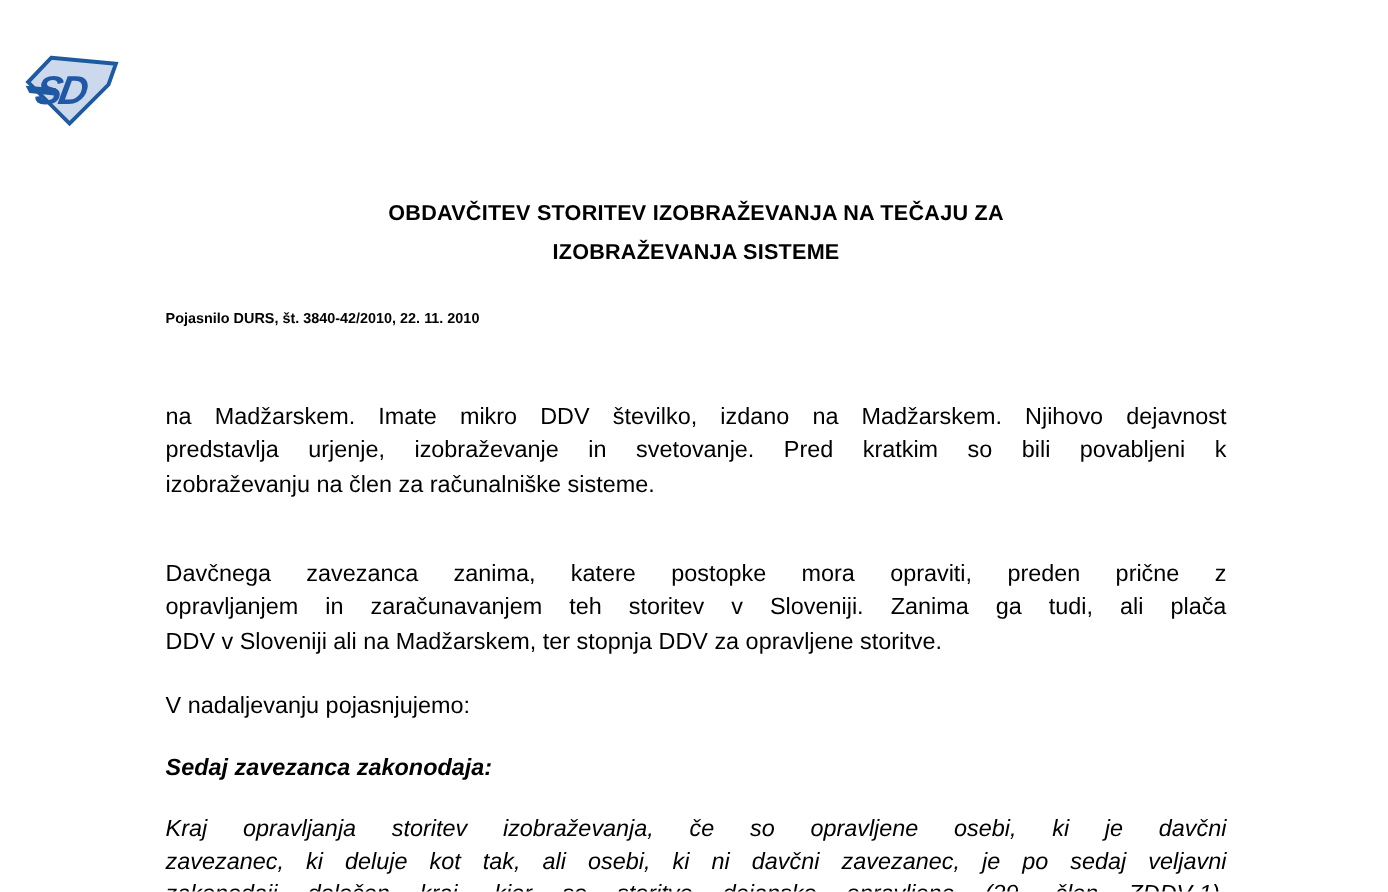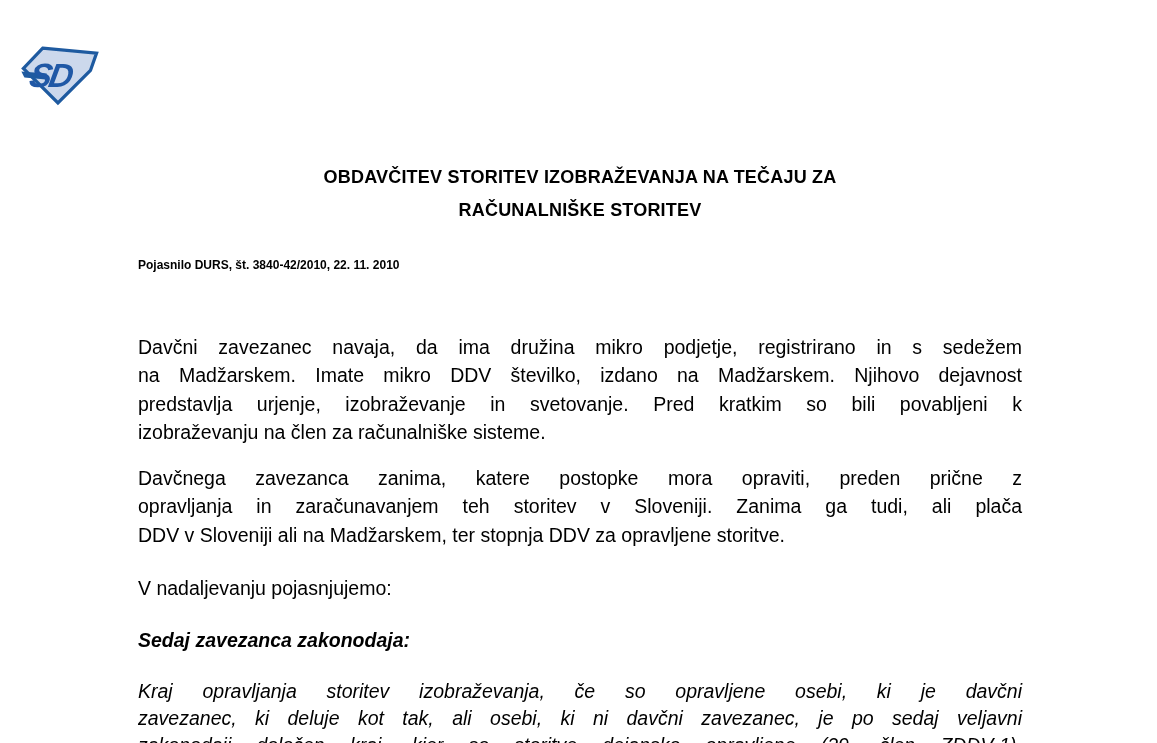--- a/index.html
+++ b/index.html
@@ -76,35 +76,34 @@
 <div class="page">
 
   <svg class="logo" viewBox="0 0 80 62" aria-hidden="true">
     <polygon points="22,5 75,10 69,27 37,59 3,25" fill="#ccd8ec" stroke="#1e5aa0" stroke-width="3.2" stroke-linejoin="miter"></polygon>
     <polygon points="1,28 26,30 25,36 4,34" fill="#1e5aa0"></polygon>
     <text x="15" y="43" transform="skewX(-10)" font-family="Liberation Sans, DejaVu Sans, sans-serif" font-weight="bold" font-style="italic" font-size="33" fill="#2058a6" letter-spacing="-3">SD</text>
   </svg>
 
   <div class="doc-title">
     <div>OBDAVČITEV STORITEV IZOBRAŽEVANJA NA TEČAJU ZA</div>
-    <div>RAČUNALNIŠKE STORITEV</div>
+    <div>IZOBRAŽEVANJA SISTEME</div>
   </div>
 
   <div class="doc-subtitle">Pojasnilo DURS, št. 3840-42/2010, 22. 11. 2010</div>
 
   <div class="para p1">
-    <div class="jline">Davčni zavezanec navaja, da ima družina mikro podjetje, registrirano in s sedežem</div>
     <div class="jline">na Madžarskem. Imate mikro DDV številko, izdano na Madžarskem. Njihovo dejavnost</div>
     <div class="jline">predstavlja urjenje, izobraževanje in svetovanje. Pred kratkim so bili povabljeni k</div>
     <div class="lline">izobraževanju na člen za računalniške sisteme.</div>
   </div>
 
   <div class="para p2">
     <div class="jline">Davčnega zavezanca zanima, katere postopke mora opraviti, preden prične z</div>
-    <div class="jline">opravljanja in zaračunavanjem teh storitev v Sloveniji. Zanima ga tudi, ali plača</div>
+    <div class="jline">opravljanjem in zaračunavanjem teh storitev v Sloveniji. Zanima ga tudi, ali plača</div>
     <div class="lline">DDV v Sloveniji ali na Madžarskem, ter stopnja DDV za opravljene storitve.</div>
   </div>
 
   <div class="para intro lline">V nadaljevanju pojasnjujemo:</div>
 
   <div class="para sec-head lline">Sedaj zavezanca zakonodaja:</div>
 
   <div class="para p3 italic">
     <div class="jline">Kraj opravljanja storitev izobraževanja, če so opravljene osebi, ki je davčni</div>
     <div class="jline">zavezanec, ki deluje kot tak, ali osebi, ki ni davčni zavezanec, je po sedaj veljavni</div>

